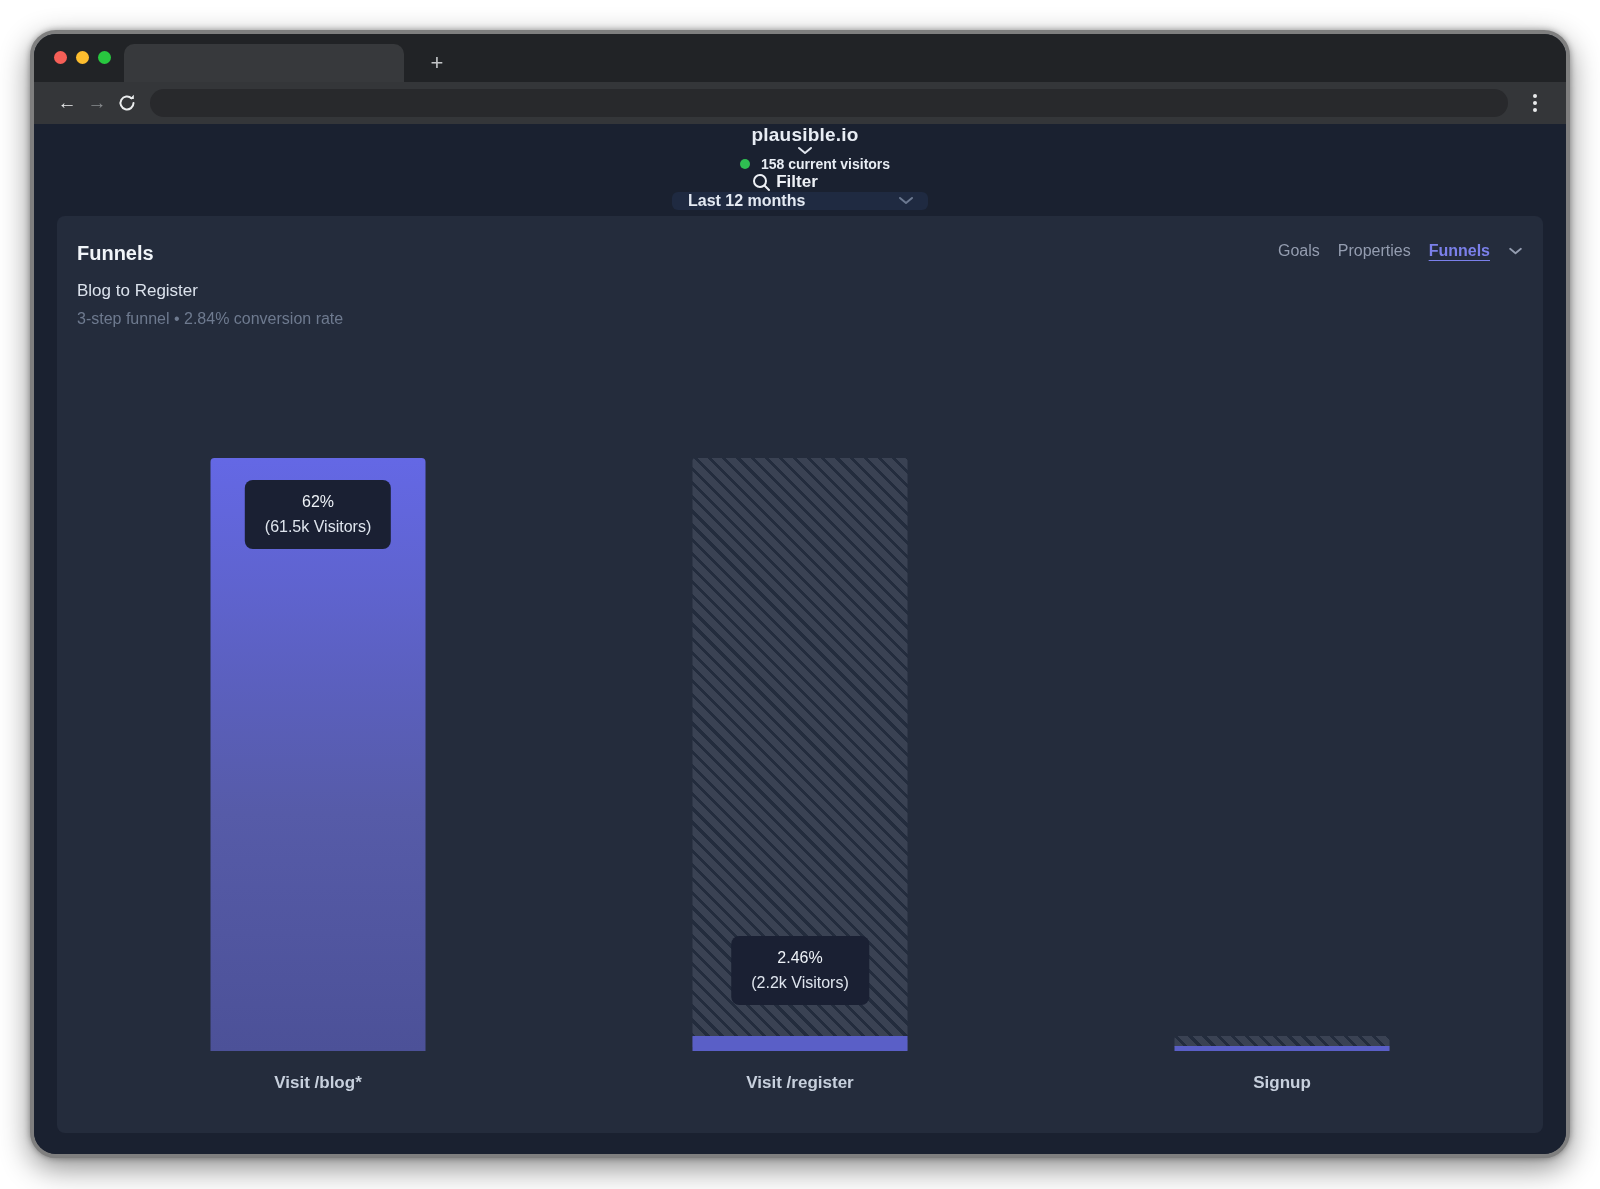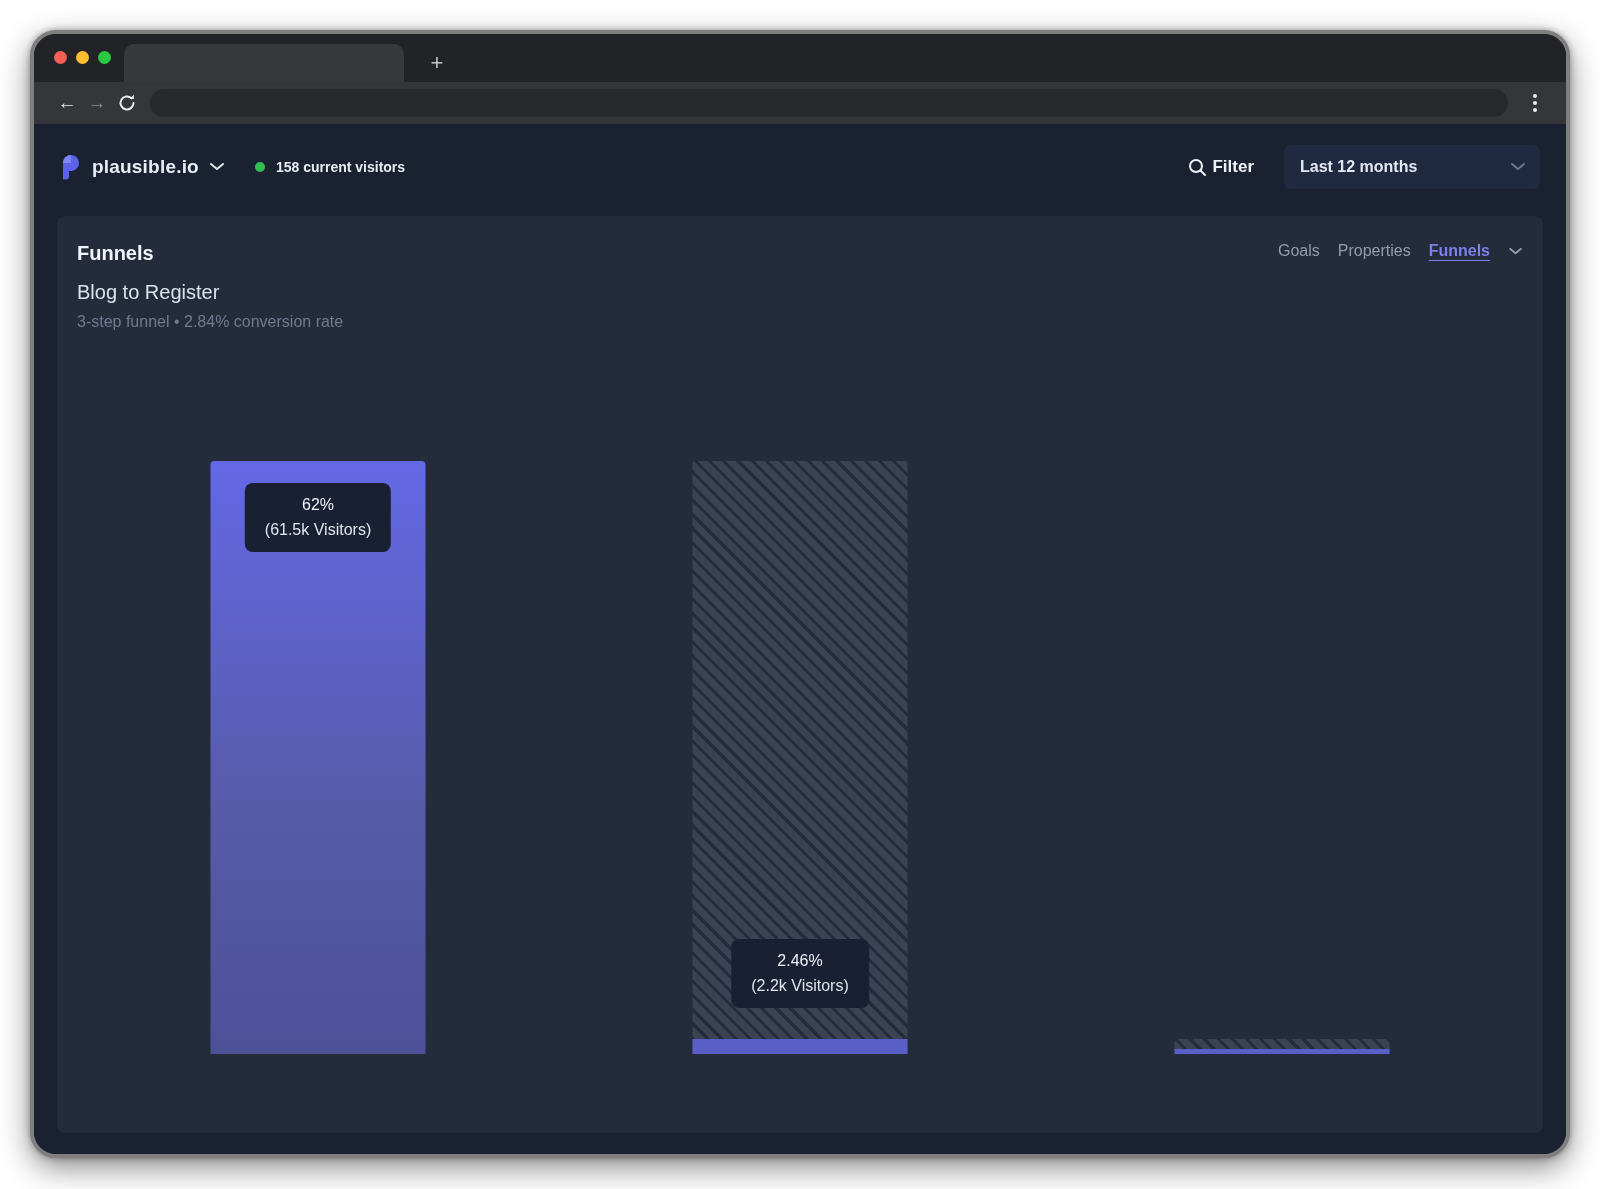--- a/index.html
+++ b/index.html
@@ -24,41 +24,41 @@
   .navbar{ height:42px; background:#343639; display:flex; align-items:center; padding:0 18px; }
   .navbtn{ width:30px; height:30px; text-align:center; line-height:30px; font-size:19px; color:#eceeef; }
   .navbtn.disabled{ color:#8a8d90; }
   .reload-icon{ width:30px; height:30px; display:flex; align-items:center; justify-content:center; }
   .urlbar{ flex:1; height:28px; margin:0 14px 0 8px; background:#28292c; border-radius:14px; }
   .kebab{ width:26px; height:30px; display:flex; flex-direction:column; align-items:center; justify-content:center; gap:3px; }
   .kebab i{ width:4px; height:4px; border-radius:50%; background:#e9ebec; }
 
   
   .content{ height:1038px; background:#1a2130; color:#e8edf4; }
-  .site-header{ height:86px; display:flex; align-items:center; padding:0 26px; }
+  .site-header{ height:86px; display:flex; align-items:center; padding:0 26px;flex-direction:column; }
   .logo{ width:22px; height:26px; }
   .site-name{ font-size:19px; font-weight:700; color:#e8edf4; margin-left:10px; letter-spacing:.2px; }
   .chev{ margin-left:10px; display:inline-flex; }
   .live{ display:flex; align-items:center; margin-left:30px; }
   .dot{ width:10px; height:10px; border-radius:50%; background:#2fbe52; }
   .live-text{ margin-left:11px; font-size:14px; font-weight:700; color:#e8edf4; }
   .spacer{ flex:1; }
   .filter{ display:flex; align-items:center; gap:5px; margin-right:30px; }
   .filter-label{ font-size:17px; font-weight:600; color:#eef1f6; }
   .daterange{ display:flex; align-items:center; justify-content:space-between; width:256px; height:44px;
               background:#1f2a41; border-radius:6px; padding:0 14px 0 16px; }
   .daterange-label{ font-size:16px; font-weight:600; color:#e3e9f2; }
 
   .card{ margin:6px 23px 0; height:917px; background:#242c3c; border-radius:8px; padding:26px 20px 0; }
   .card-top{ display:flex; align-items:flex-start; justify-content:space-between; }
   .card-title{ font-size:20px; font-weight:700; color:#f1f5f9; }
   .mode-tabs{ display:flex; align-items:center; gap:18px; font-size:16px; }
   .mode-tab{ color:#949db0; }
   .mode-tab.active{ color:#7b80ea; font-weight:700; text-decoration:underline; text-underline-offset:4px; }
-  .funnel-name{ margin-top:16px; font-size:20px; color:#dbe2ec; }
+  .funnel-name{ margin-top:16px; font-size:17px; color:#dbe2ec; }
   .funnel-meta{ margin-top:9px; font-size:16px; color:#6e7a8f; }
 
   
   .chart{ margin-top:130px; height:593px; display:flex; }
   .funnel-col{ position:relative; flex:1; height:100%; }
   .bar{ position:absolute; bottom:0; left:50%; transform:translateX(-50%); width:215px; }
   .bar-ghost{ background:repeating-linear-gradient(45deg,#232c3d 0 3px,#3a4253 3px 10px);
               border-radius:3px 3px 0 0; z-index:1; }
   .bar-primary{ background:linear-gradient(180deg,#6468e5 0%,#565ba8 60%,#4c5198 100%);
                 border-radius:4px 4px 0 0; z-index:2; }
@@ -173,16 +173,21 @@
           <div class="tip">
             <div class="tip-pct">2.46%</div>
             <div class="tip-vis">(2.2k Visitors)</div>
           </div>
         </div>
         <div class="funnel-col col-2">
           <div class="bar bar-ghost" style="height: 14.5878px;"></div>
           <div class="bar bar-strip" style="height: 4.9219px;"></div>
         </div>
       </div>
+      <div class="xlabels">
+        <div class="xlabel">Visit /blog*</div>
+        <div class="xlabel">Visit /register</div>
+        <div class="xlabel">Signup</div>
+      </div>
     </div>
 
   </div>
 </div>
 
 </body></html>

